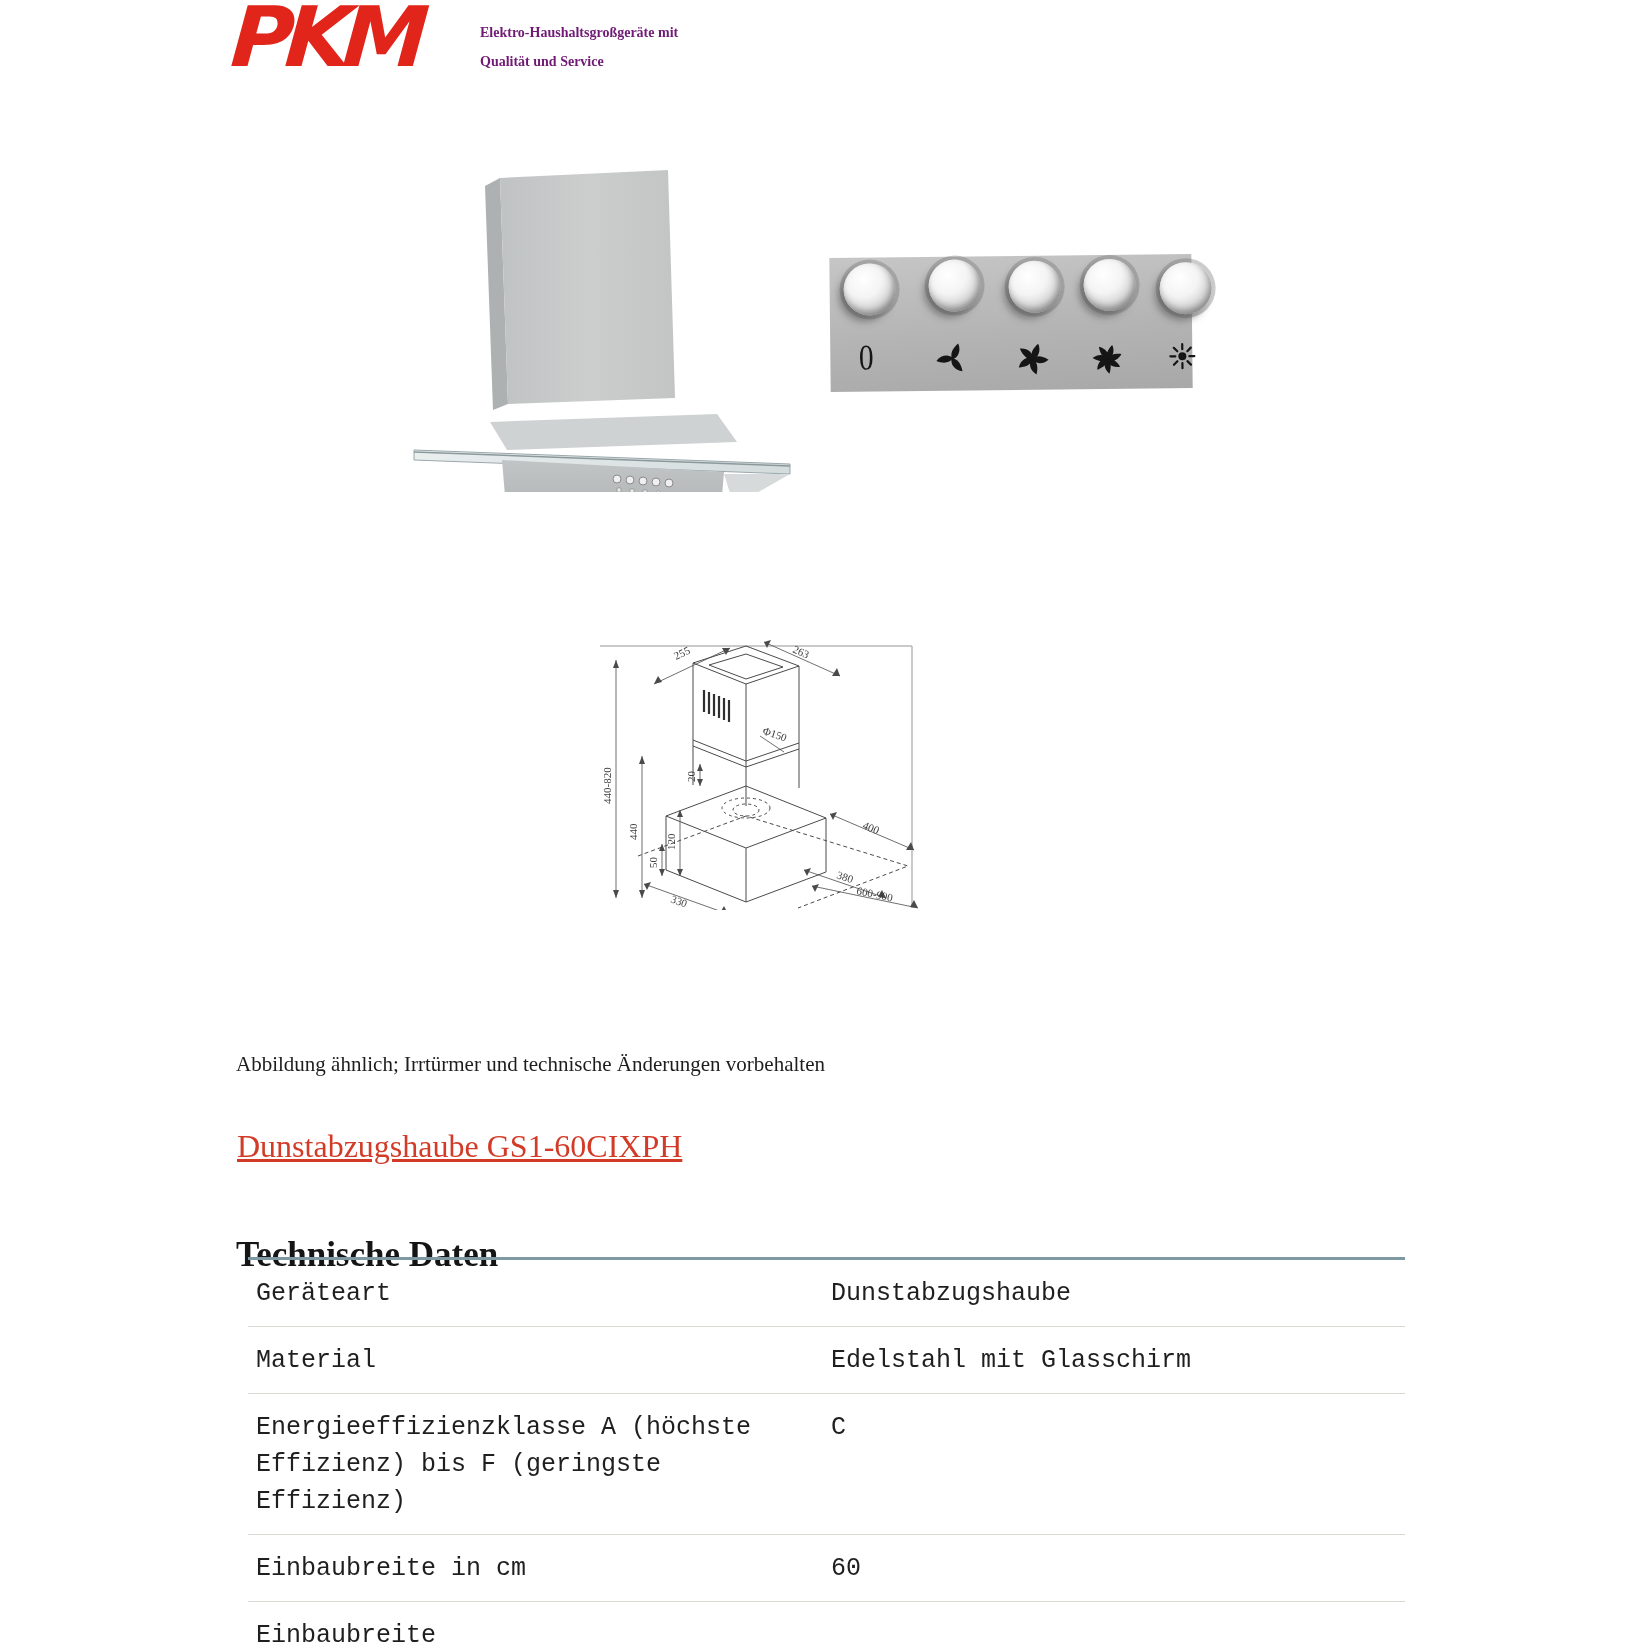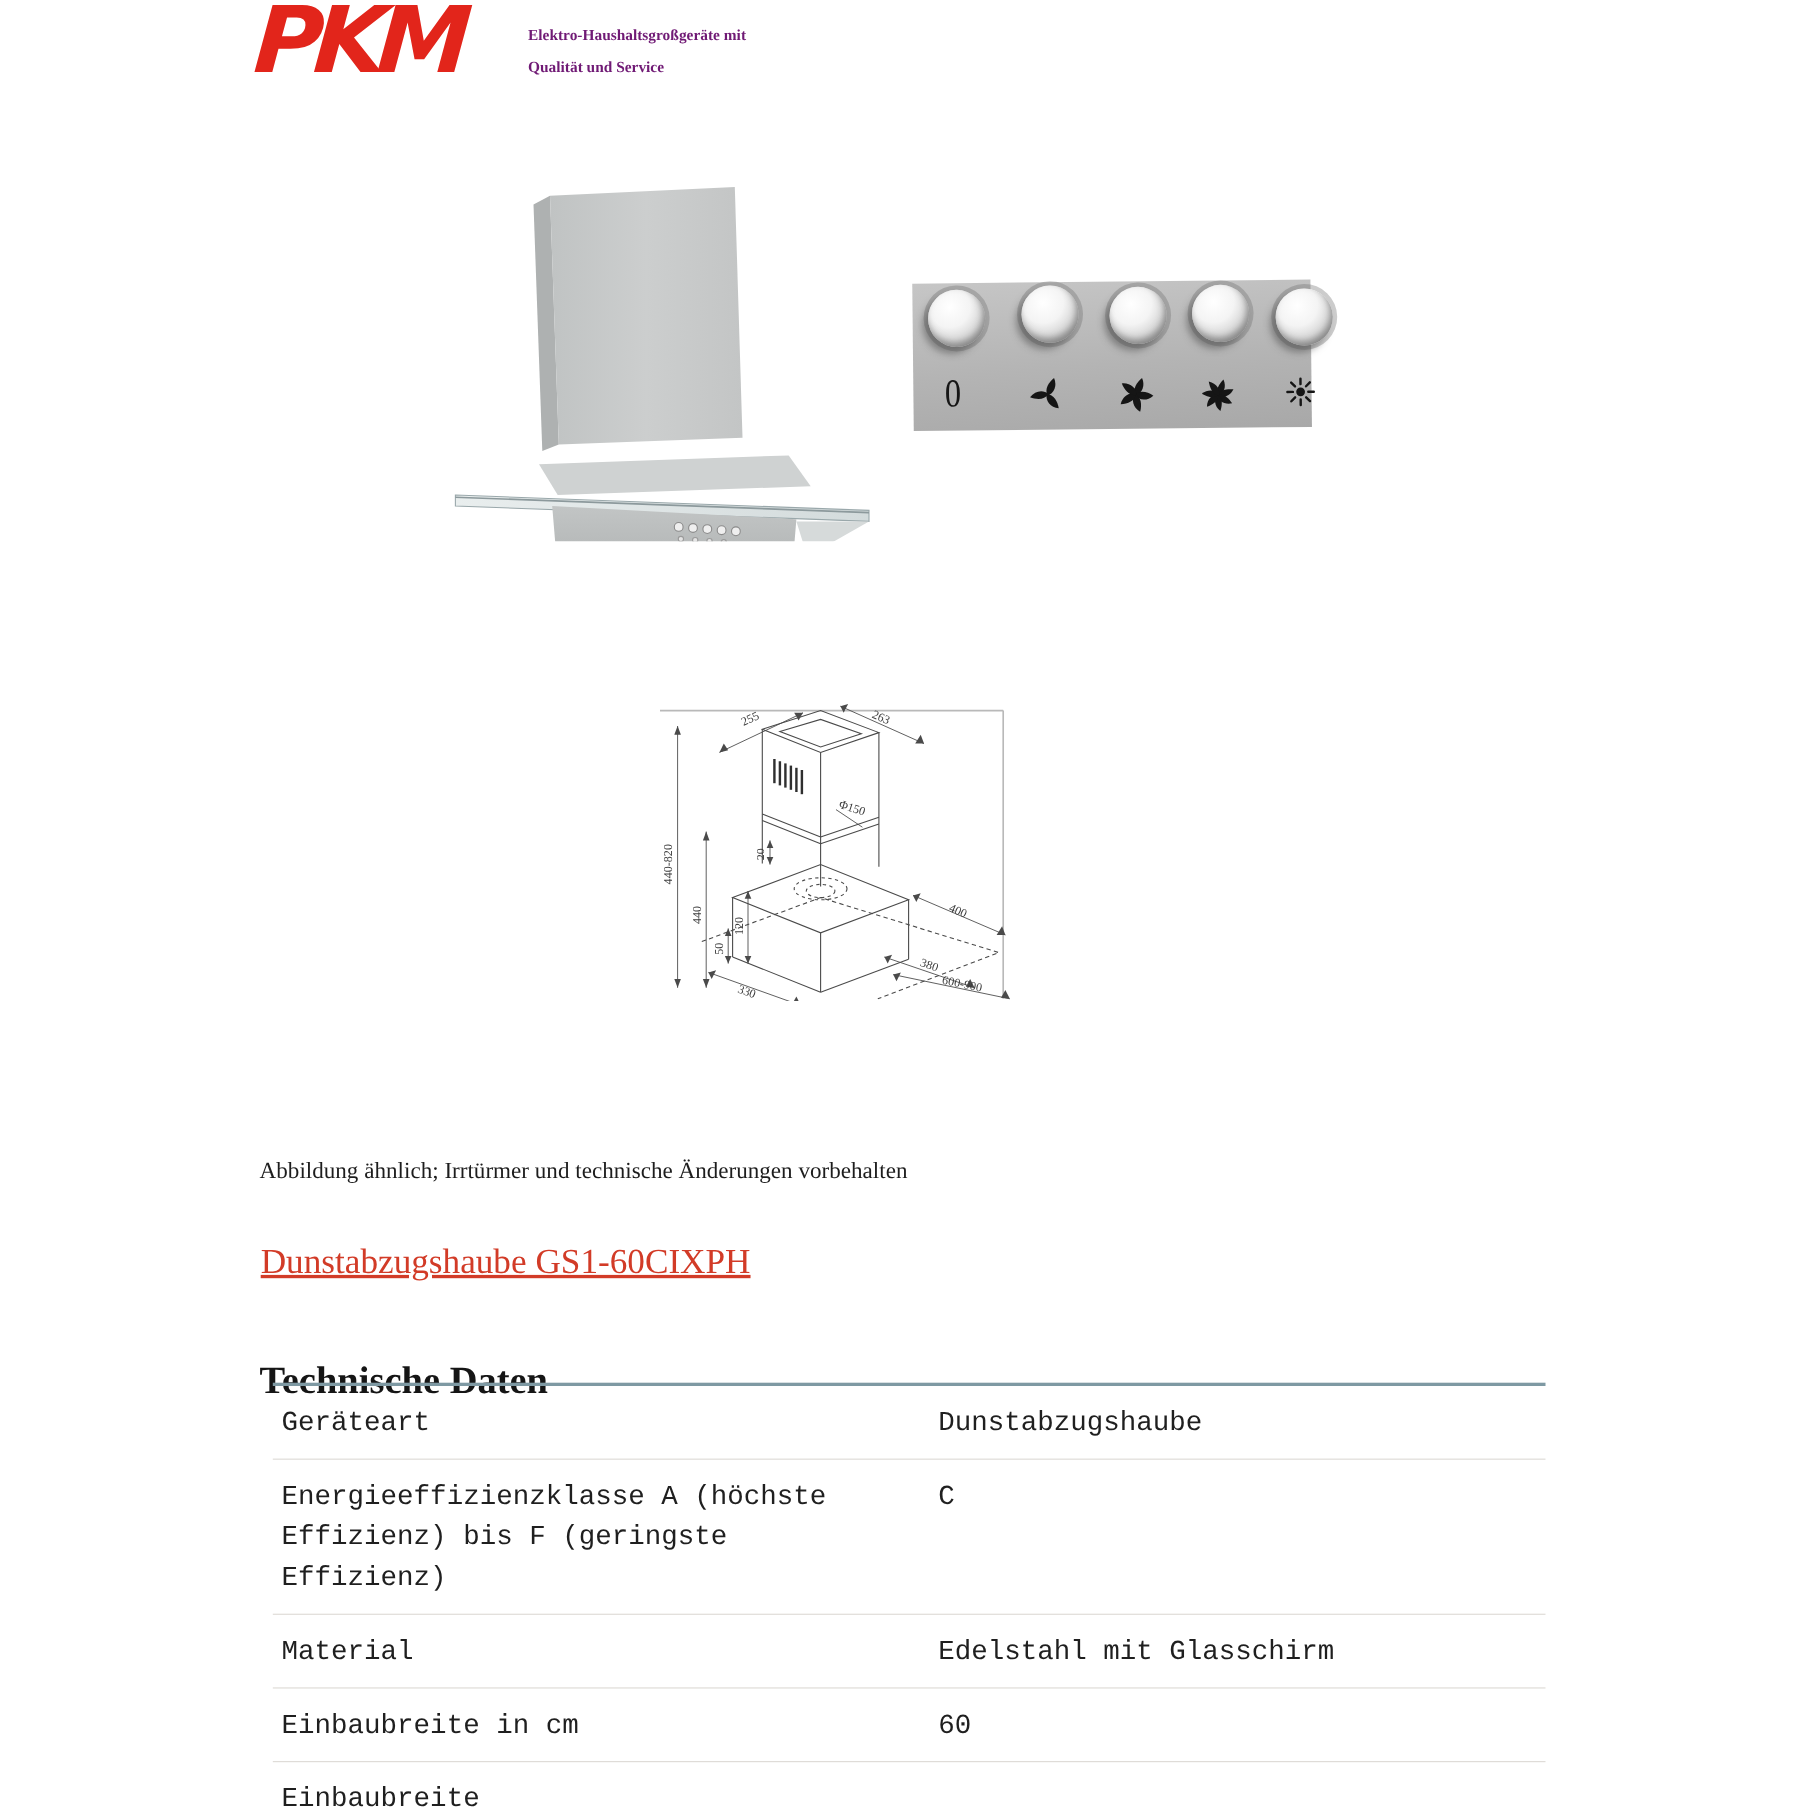--- a/index.html
+++ b/index.html
@@ -76,21 +76,21 @@
     border-bottom:1px solid #ddder;
     border-bottom:1px solid #dcd9d4;
     font-family:Liberation Mono, monospace;
   }
   .spec-row:last-child{border-bottom:2px solid #ababab;}
   .spec-label{
     width:545px;padding:15px 30px 14px 8px;
     font-size:25px;line-height:37px;color:#1f1f1f;
   }
   .spec-value{
-    flex:1;padding:15px 0 14px 0;margin-left:22px;
+    flex:1;padding:15px 0 14px 0;
     font-size:25px;line-height:37px;color:#1f1f1f;
   }
 </style>
 </head>
 <body>
 
 <div class="page">
 
   <div class="logo">PKM</div>
   <div class="tagline">
@@ -299,28 +299,28 @@
 
   <div class="product-heading">Dunstabzugshaube GS1-60CIXPH</div>
   <div class="section-heading">Technische Daten</div>
 
   <div class="spec-table">
     <div class="spec-row">
       <div class="spec-label">Geräteart</div>
       <div class="spec-value">Dunstabzugshaube</div>
     </div>
     <div class="spec-row">
+      <div class="spec-label">Material</div>
+      <div class="spec-value">Edelstahl mit Glasschirm</div>
+    </div>
+    <div class="spec-row">
       <div class="spec-label">Energieeffizienzklasse A (höchste Effizienz) bis F (geringste Effizienz)</div>
       <div class="spec-value">C</div>
     </div>
     <div class="spec-row">
-      <div class="spec-label">Material</div>
-      <div class="spec-value">Edelstahl mit Glasschirm</div>
-    </div>
-    <div class="spec-row">
       <div class="spec-label">Einbaubreite in cm</div>
       <div class="spec-value">60</div>
     </div>
     <div class="spec-row">
       <div class="spec-label">Einbaubreite</div>
     </div>
     <div class="spec-row">
       <div class="spec-label">Unterbau</div>
       <div class="spec-value"></div>
     </div>

